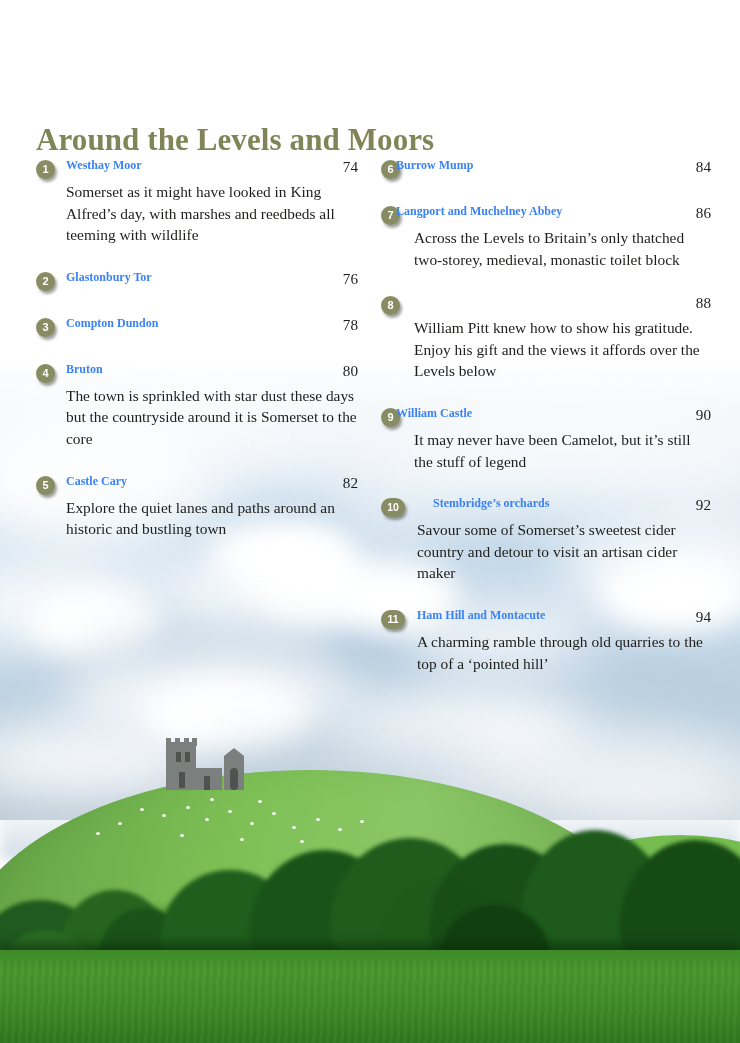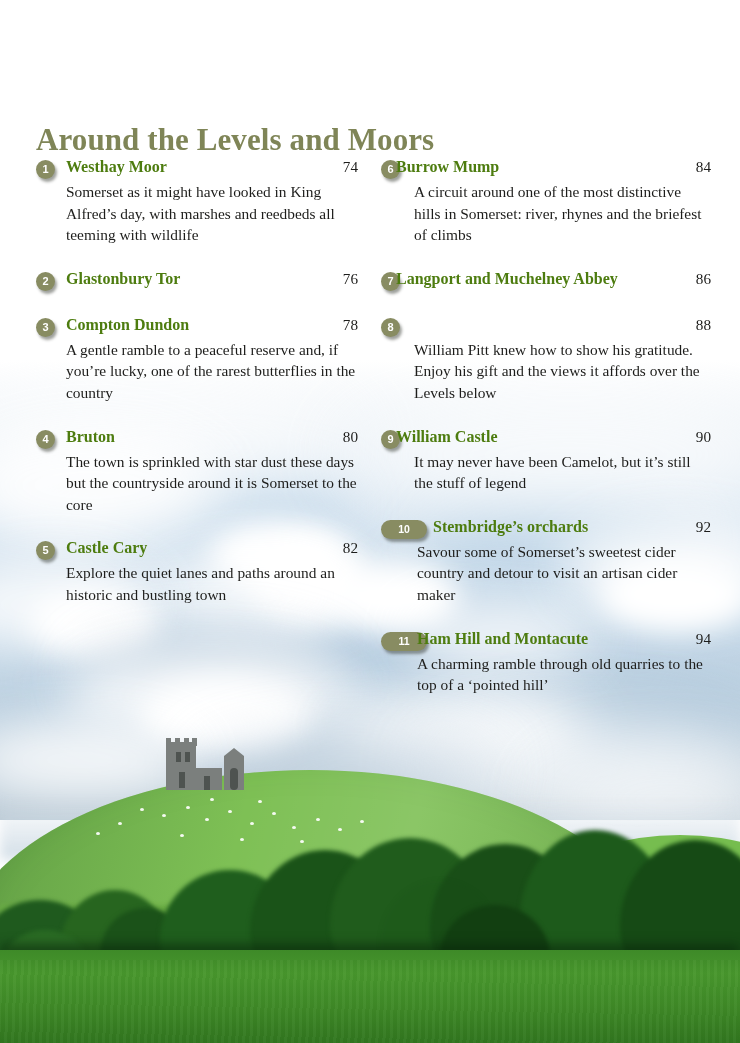--- a/index.html
+++ b/index.html
@@ -175,31 +175,31 @@
     background: #888c62;
     color: #ffffff;
     font-family: "Liberation Sans", sans-serif;
     font-size: 11px;
     font-weight: bold;
     line-height: 19px;
     text-align: center;
     box-shadow: 2px 3px 3px rgba(40,45,35,.45);
   }
   .badge.wide {
-    width: 46px;
+    width: 24px;
     border-radius: 10px;
     font-size: 10.5px;
   }
   .entry-title {
     position: absolute;
     left: 30px;
     top: 0;
-    font-size: 16px;
+    font-size: 12px;
     font-weight: bold;
-    color: #4d7c0f;
+    color: #3b82f6;
     white-space: nowrap;
   }
   .col-right .entry-title { left: 15px; }
   .entry-page {
     position: absolute;
     right: 0;
     top: 0;
     font-size: 15.2px;
     color: #1d1d1b;
   }
@@ -338,21 +338,20 @@
         <span class="entry-page">76</span>
       </div>
     </div>
 
     <div class="entry">
       <div class="headrow">
         <span class="badge">3</span>
         <span class="entry-title">Compton Dundon</span>
         <span class="entry-page">78</span>
       </div>
-      <p class="entry-desc">A gentle ramble to a peaceful reserve and, if you’re lucky, one of the rarest butterflies in the country</p>
     </div>
 
     <div class="entry">
       <div class="headrow">
         <span class="badge">4</span>
         <span class="entry-title">Bruton</span>
         <span class="entry-page">80</span>
       </div>
       <p class="entry-desc">The town is sprinkled with star dust these days but the countryside around it is Somerset to the core</p>
     </div>
@@ -369,29 +368,29 @@
   </div>
 
   <div class="col col-right">
 
     <div class="entry">
       <div class="headrow">
         <span class="badge">6</span>
         <span class="entry-title">Burrow Mump</span>
         <span class="entry-page">84</span>
       </div>
-      <p class="entry-desc">A circuit around one of the most distinctive hills in Somerset: river, rhynes and the briefest of climbs</p>
     </div>
 
     <div class="entry">
       <div class="headrow">
         <span class="badge">7</span>
         <span class="entry-title">Langport and Muchelney Abbey</span>
         <span class="entry-page">86</span>
       </div>
+      <p class="entry-desc">Across the Levels to Britain’s only thatched two-storey, medieval, monastic toilet block</p>
     </div>
 
     <div class="entry">
       <div class="headrow">
         <span class="badge">8</span>
         <span class="entry-page">88</span>
       </div>
       <p class="entry-desc">William Pitt knew how to show his gratitude. Enjoy his gift and the views it affords over the Levels below</p>
     </div>
 

